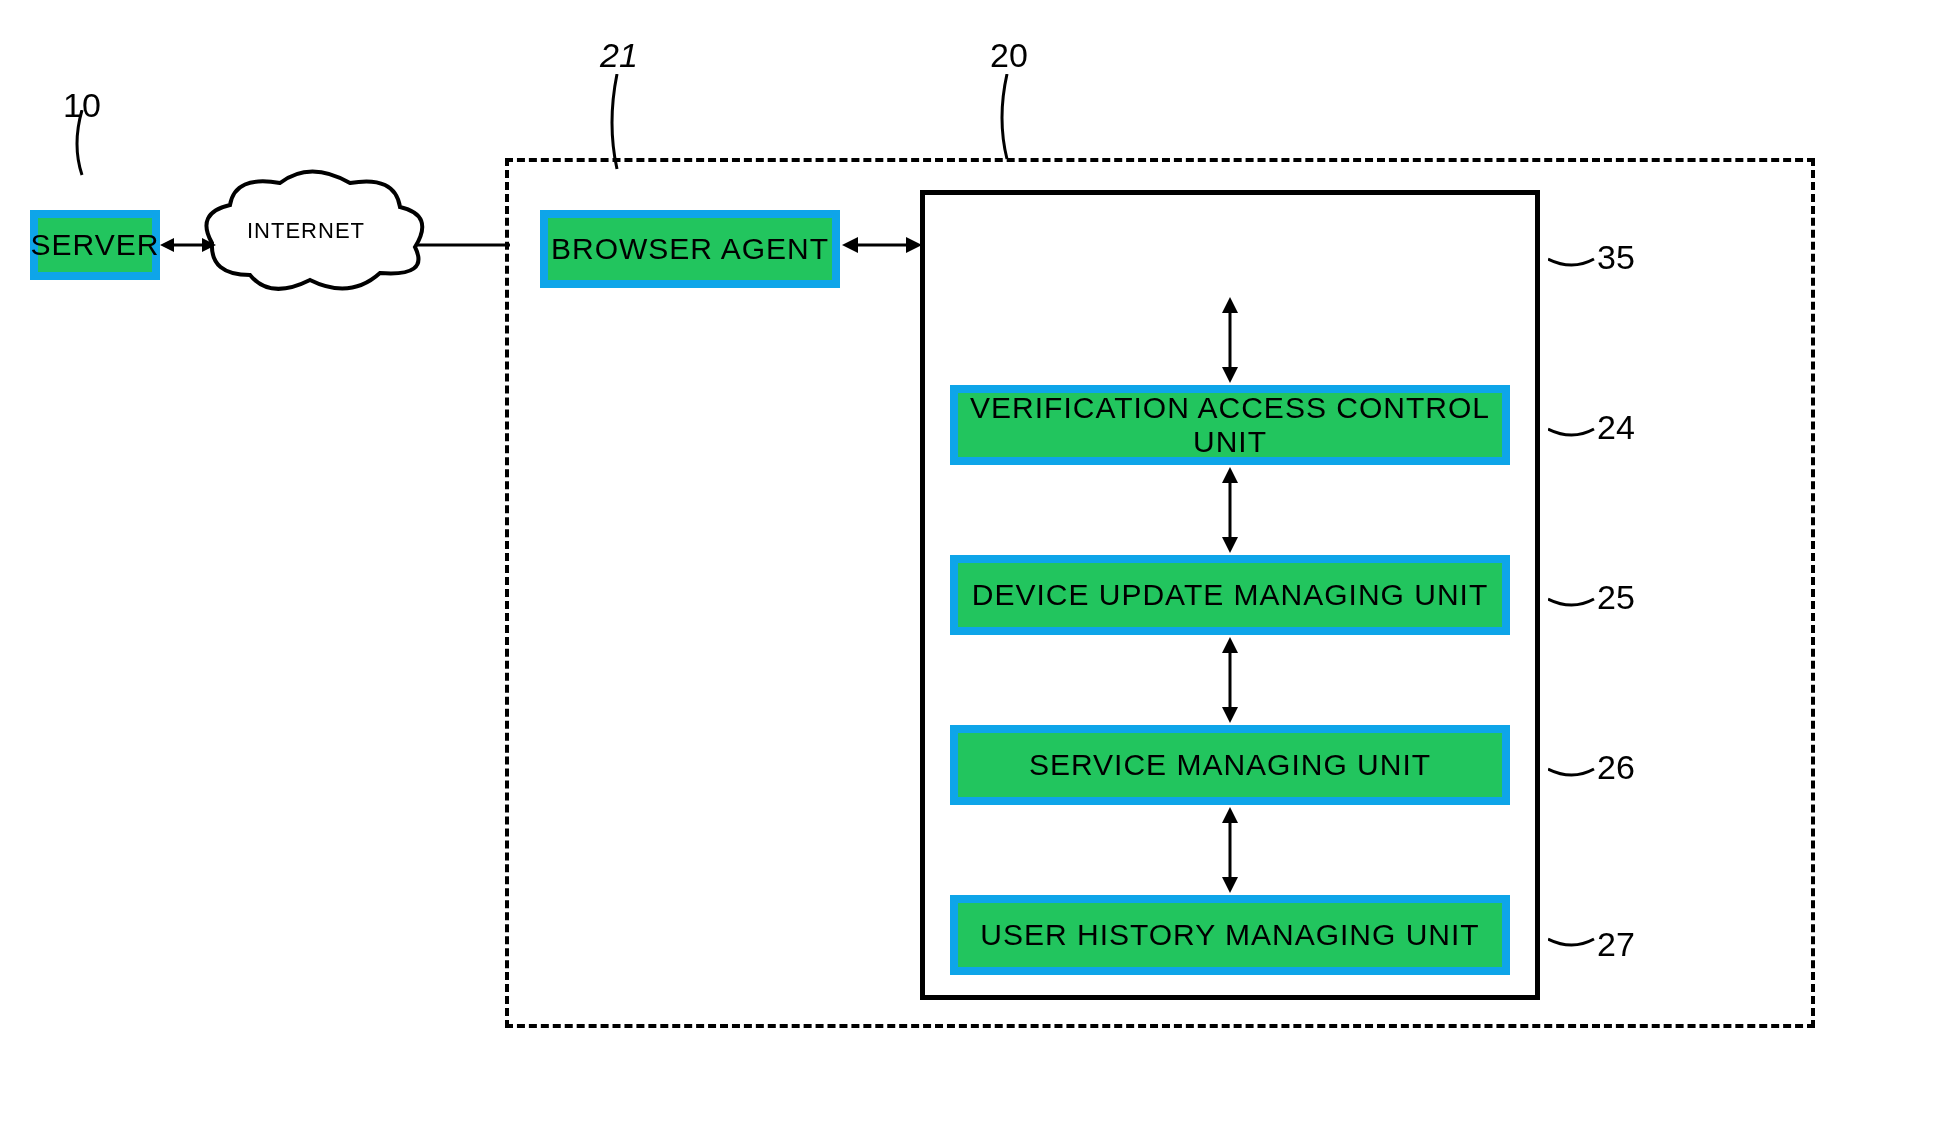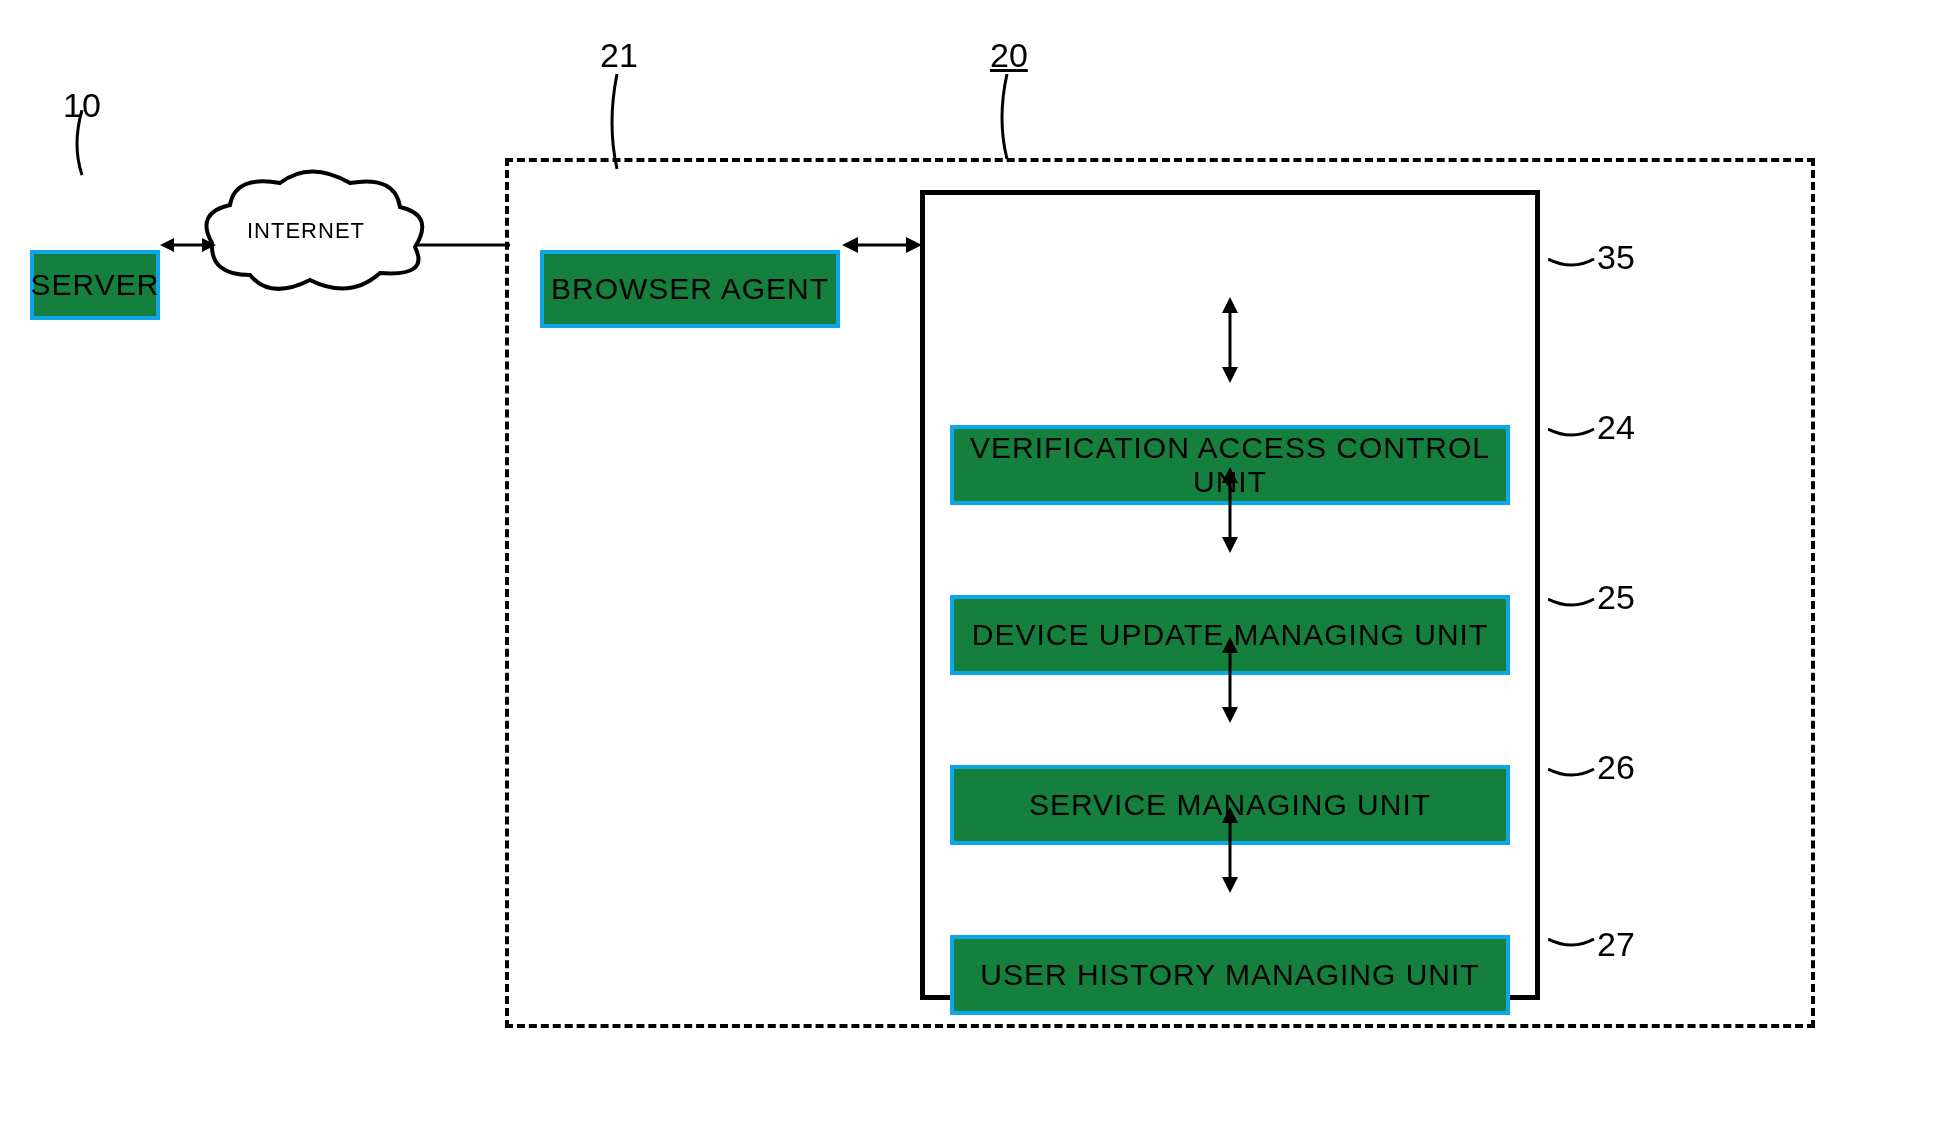--- a/index.html
+++ b/index.html
@@ -9,30 +9,29 @@
     font-family: Arial, Helvetica, sans-serif;
     color: #000;
   }
   .canvas {
     position: relative;
     width: 1934px;
     height: 1145px;
   }
   .box {
     position: absolute;
-    border: 4px solid #0ea5e9;
+    border: 8px solid #0ea5e9;
     display: flex;
     align-items: center;
     justify-content: center;
     text-align: center;
     font-size: 30px;
     letter-spacing: 1px;
-    background: #15803d;
+    background: #22c55e;
     box-sizing: border-box;
-    margin-top: 40px;
   }
   .label {
     position: absolute;
     font-size: 34px;
     text-align: center;
   }
   
   .outer-dashed {
     position: absolute;
     border: 4px dashed #000;
@@ -60,26 +59,26 @@
 </head>
 <body>
 
 <div class="canvas">
 
   <div class="label" style="left:63px; top:86px;">10</div>
   <svg class="arrow" style="left:70px; top:110px;" width="30" height="70">
     <path d="M12 0 Q 2 35 12 65" stroke="#000" stroke-width="3" fill="none"></path>
   </svg>
 
-  <div class="label" style="left:600px; top:36px;">21</div>
+  <div class="label" style="left:600px; top:36px;font-style:italic;">21</div>
   <svg class="arrow" style="left:605px; top:74px;" width="30" height="100">
     <path d="M12 0 Q 2 50 12 95" stroke="#000" stroke-width="3" fill="none"></path>
   </svg>
 
-  <div class="label" style="left:990px; top:36px;text-decoration:underline;">20</div>
+  <div class="label" style="left:990px; top:36px;">20</div>
   <svg class="arrow" style="left:995px; top:74px;" width="30" height="90">
     <path d="M12 0 Q 2 45 12 85" stroke="#000" stroke-width="3" fill="none"></path>
   </svg>
 
   <div class="box" style="left:30px; top:210px; width:130px; height:70px;">
     <span>SERVER</span>
   </div>
 
   <svg class="arrow" style="left:200px; top:165px;" width="230" height="160">
     <path d="M50 110

